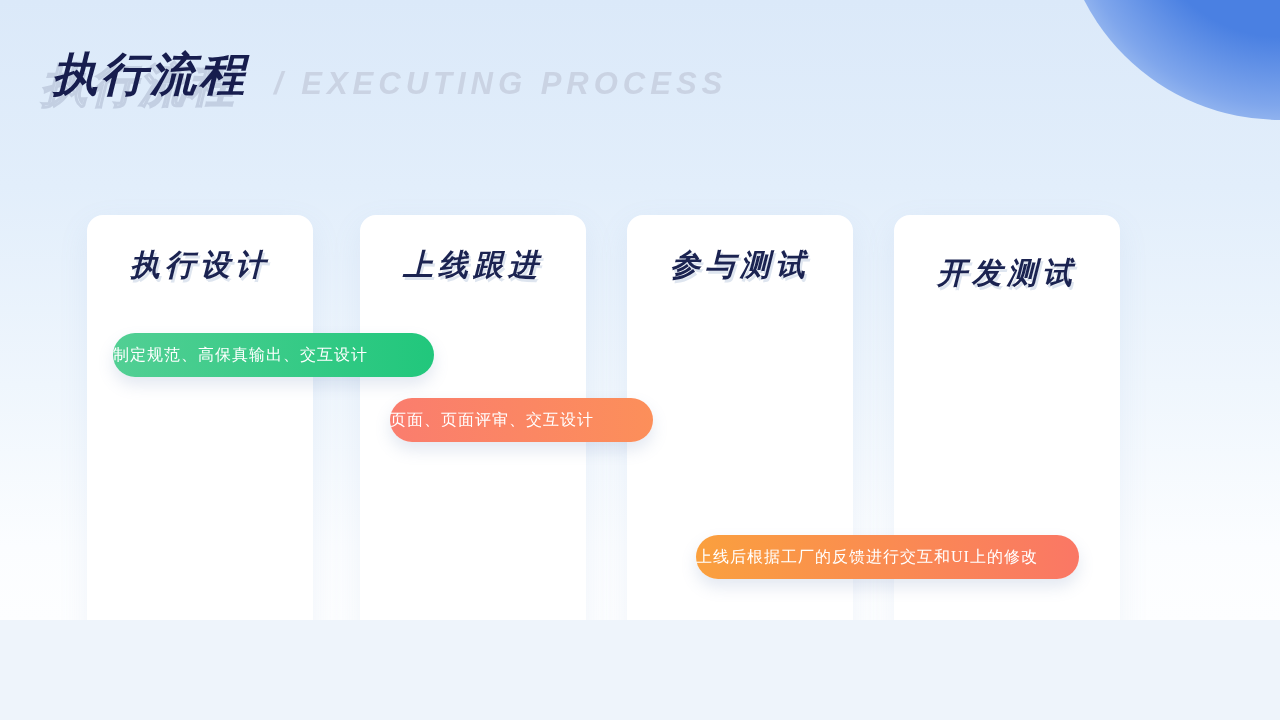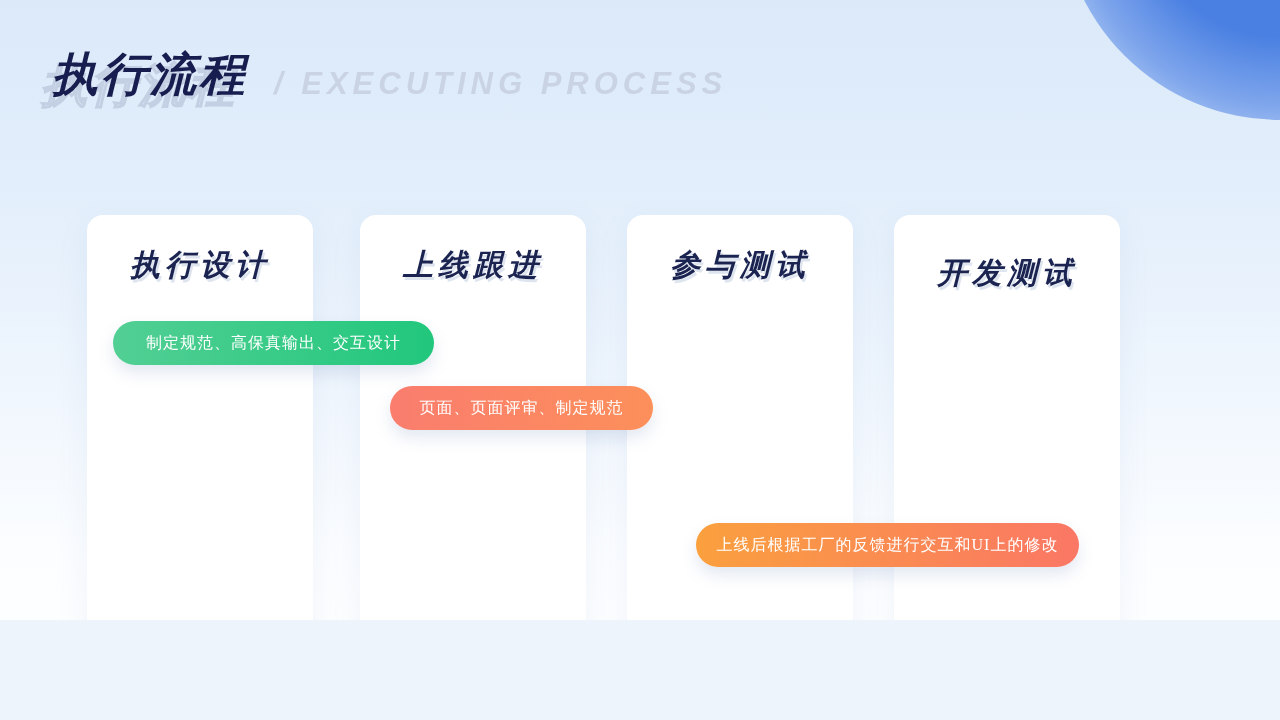--- a/index.html
+++ b/index.html
@@ -66,24 +66,25 @@
     text-align:center;
     font-size:30px; font-weight:900; font-style:italic;
     letter-spacing:5px; color:#1b2351;
     text-shadow:2px 3px 0 rgba(195,207,226,0.55);
   }
   .card-4 .card-title { margin-top:38px; }
   
   .pill {
     position:absolute; height:44px;
     border-radius:22px;
-    display:flex; align-items:center; justify-content:center;
+    display:flex; align-items:center; justify-content:flex-start;
     color:#ffffff; font-size:16px; letter-spacing:1px;
     box-shadow:0 8px 16px rgba(100,130,180,0.18);
     white-space:nowrap;
+    margin-top:12px;
   }
   .pill-1 { left:113px; top:321px; width:321px; background:linear-gradient(90deg,#52cf94,#21c77c); }
   .pill-2 { left:390px; top:386px; width:263px; background:linear-gradient(90deg,#fa7d6e,#fc8f5a); }
   .pill-3 { left:534px; top:451px; width:287px; background:linear-gradient(90deg,#3ab4db,#5a82e1); }
   .pill-4 { left:696px; top:523px; width:383px; background:linear-gradient(90deg,#faa03e,#fa7765); }
 </style>
 </head>
 <body>
 
 <div class="slide">
@@ -109,19 +110,19 @@
     <div class="card-title">参与测试</div>
   </div>
   <div class="card card-4">
     <div class="card-title">开发测试</div>
   </div>
 
   <div class="pill pill-1" style="background: linear-gradient(90deg, rgb(82, 207, 148), rgb(33, 199, 124));">
     <span>制定规范、高保真输出、交互设计</span>
   </div>
   <div class="pill pill-2" style="background: linear-gradient(90deg, rgb(250, 125, 110), rgb(252, 143, 90));">
-    <span>页面、页面评审、制定规范</span>
+    <span>页面、页面评审、交互设计</span>
   </div>
   <div class="pill pill-4" style="background: linear-gradient(90deg, rgb(250, 160, 62), rgb(250, 119, 101)); font-family: Liberation Serif, serif;">
     <span>上线后根据工厂的反馈进行交互和UI上的修改</span>
   </div>
 
 </div>
 
 </body></html>

